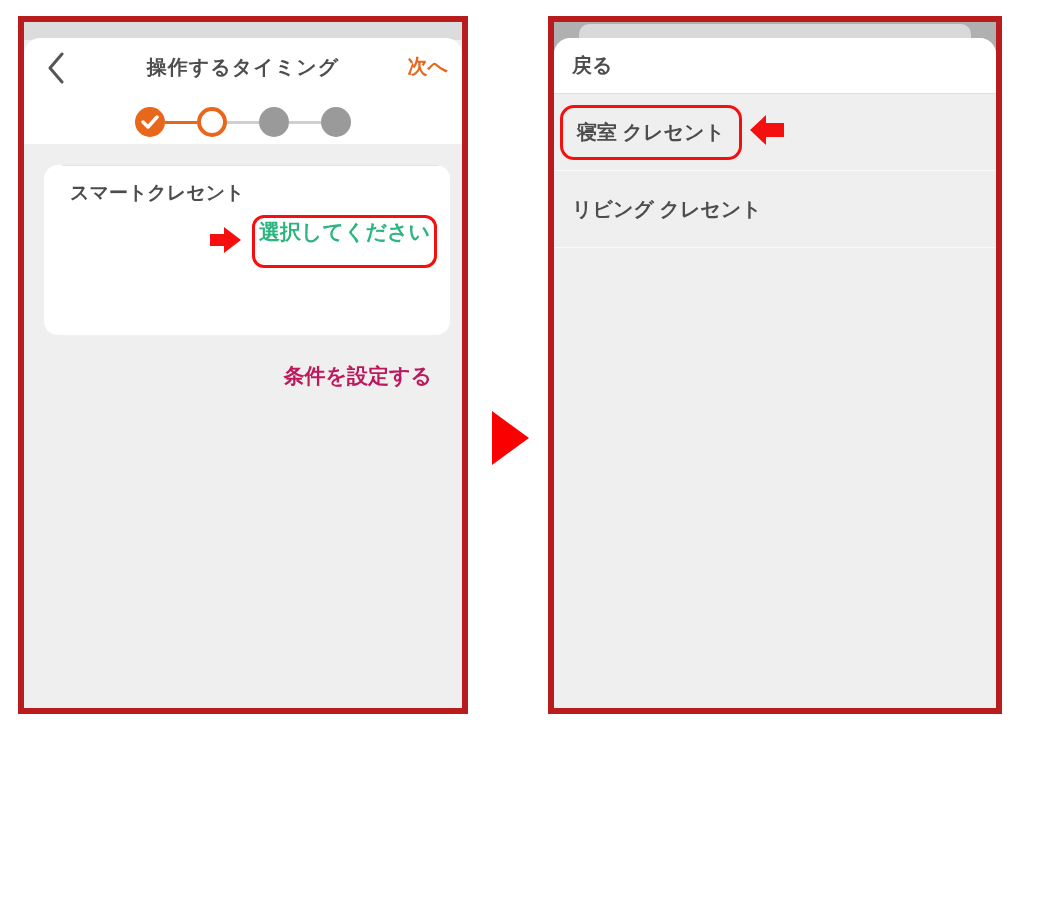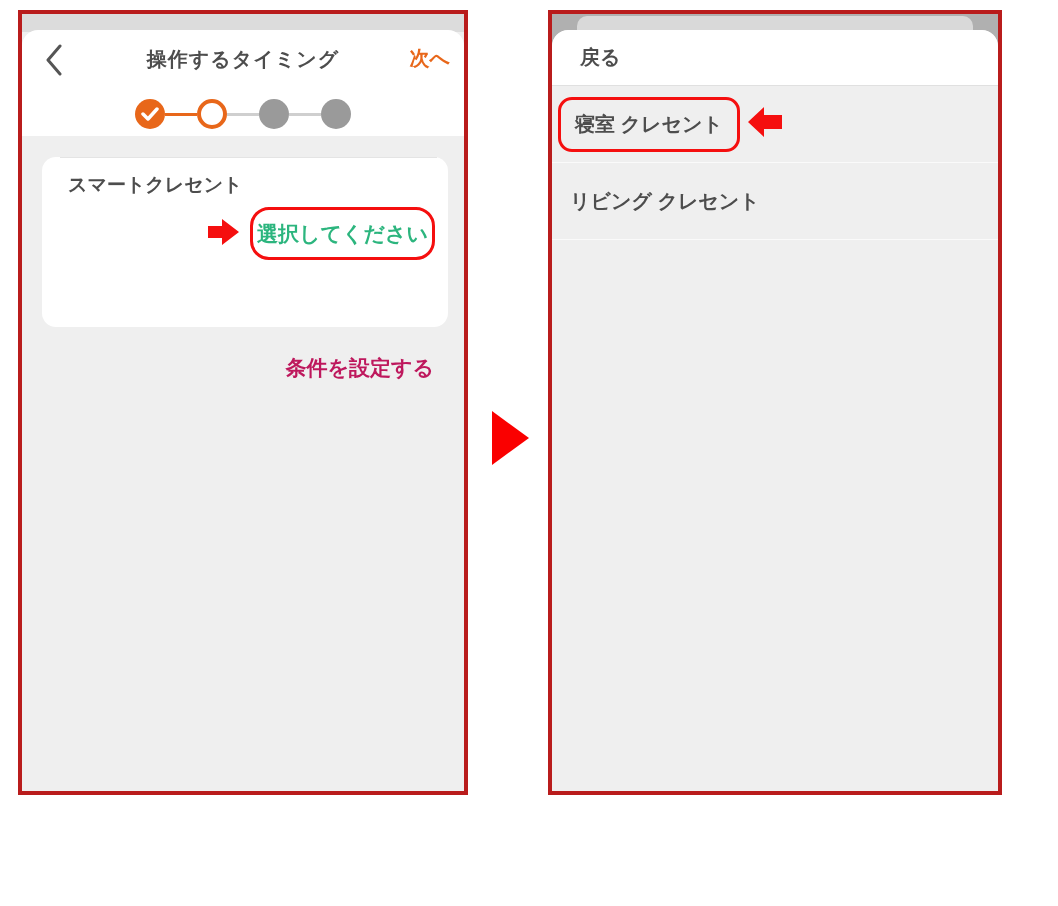--- a/index.html
+++ b/index.html
@@ -2,22 +2,22 @@
 <html><head>
 <meta charset="utf-8">
 <style>
   html,body{margin:0;padding:0;background:#ffffff;}
   body{
     width:1058px;height:906px;position:relative;overflow:hidden;
     font-family:"Liberation Sans","DejaVu Sans",sans-serif;
     -webkit-font-smoothing:antialiased;
   }
   .phone{
-    position:absolute;top:10px;height:785px;
-    border:4px solid #b91c1c;box-sizing:border-box;overflow:hidden;
+    position:absolute;top:16px;height:698px;
+    border:6px solid #b91c1c;box-sizing:border-box;overflow:hidden;
   }
   
   .phone-left{left:18px;width:450px;background:#efefef;}
   .phone-left .top-strip{
     position:absolute;top:0;left:0;right:0;height:18px;background:#dcdcdc;
   }
   .header-sheet{
     position:absolute;top:16px;left:0;right:0;height:106px;background:#ffffff;
     border-radius:16px 16px 0 0;
   }
@@ -60,22 +60,22 @@
   .card-divider{height:1px;background:#e4e4e4;margin:0 11px 0 18px;}
   .device-label{
     padding:14px 0 0 26px;font-size:19px;font-weight:700;color:#4d4d4d;
   }
   .select-row{
     display:flex;align-items:center;justify-content:flex-end;
     padding-right:13px;margin-top:9px;
   }
   .annot-arrow-right{display:block;margin-right:11px;}
   .select-box{
-    border:3px solid #f50f0f;border-radius:19px;width:185px;height:53px;
-    box-sizing:border-box;display:flex;align-items:center;justify-content:center;
+    border:3px solid #f50f0f;border-radius:12px;width:185px;height:53px;
+    box-sizing:border-box;display:flex;justify-content:center;
     cursor:pointer;background:transparent;
   }
   .select-box span{font-size:21px;font-weight:700;color:#2cb57e;}
   .condition-link{
     position:absolute;right:30px;top:340px;font-size:21px;font-weight:700;
     color:#be185d;cursor:pointer;
   }
   
   .mid-arrow{position:absolute;left:492px;top:411px;}
   
@@ -83,21 +83,21 @@
   .behind-sheet{
     position:absolute;top:2px;left:25px;right:25px;height:30px;
     background:#d9d9d9;border-radius:10px 10px 0 0;
   }
   .main-sheet{
     position:absolute;top:16px;left:0;right:0;bottom:0;background:#efefef;
     border-radius:16px 16px 0 0;overflow:hidden;
   }
   .back-row{
     background:#ffffff;height:56px;display:flex;align-items:center;
-    padding-left:28px;border-radius:16px 16px 0 0;cursor:pointer;
+    padding-left:18px;border-radius:16px 16px 0 0;cursor:pointer;
     border-bottom:1px solid #e0e0e0;box-sizing:border-box;
   }
   .back-label{font-size:20px;font-weight:700;color:#4d4d4d;}
   .device-row{
     position:relative;height:77px;display:flex;align-items:center;
     border-bottom:1px solid #fafafa;box-sizing:border-box;cursor:pointer;
   }
   .device-row .row-label{
     font-size:20px;font-weight:700;color:#4d4d4d;padding-left:18px;
   }

